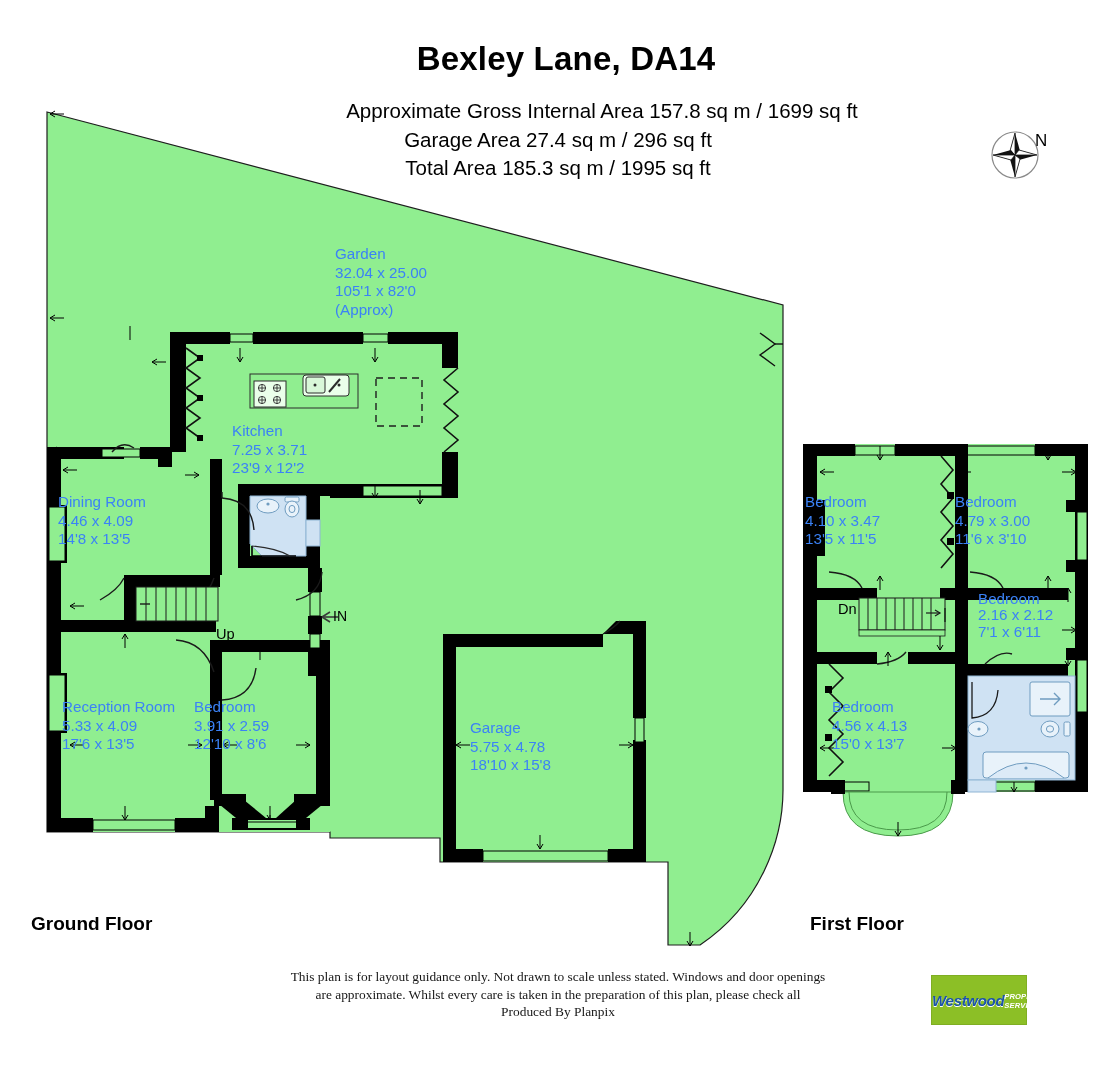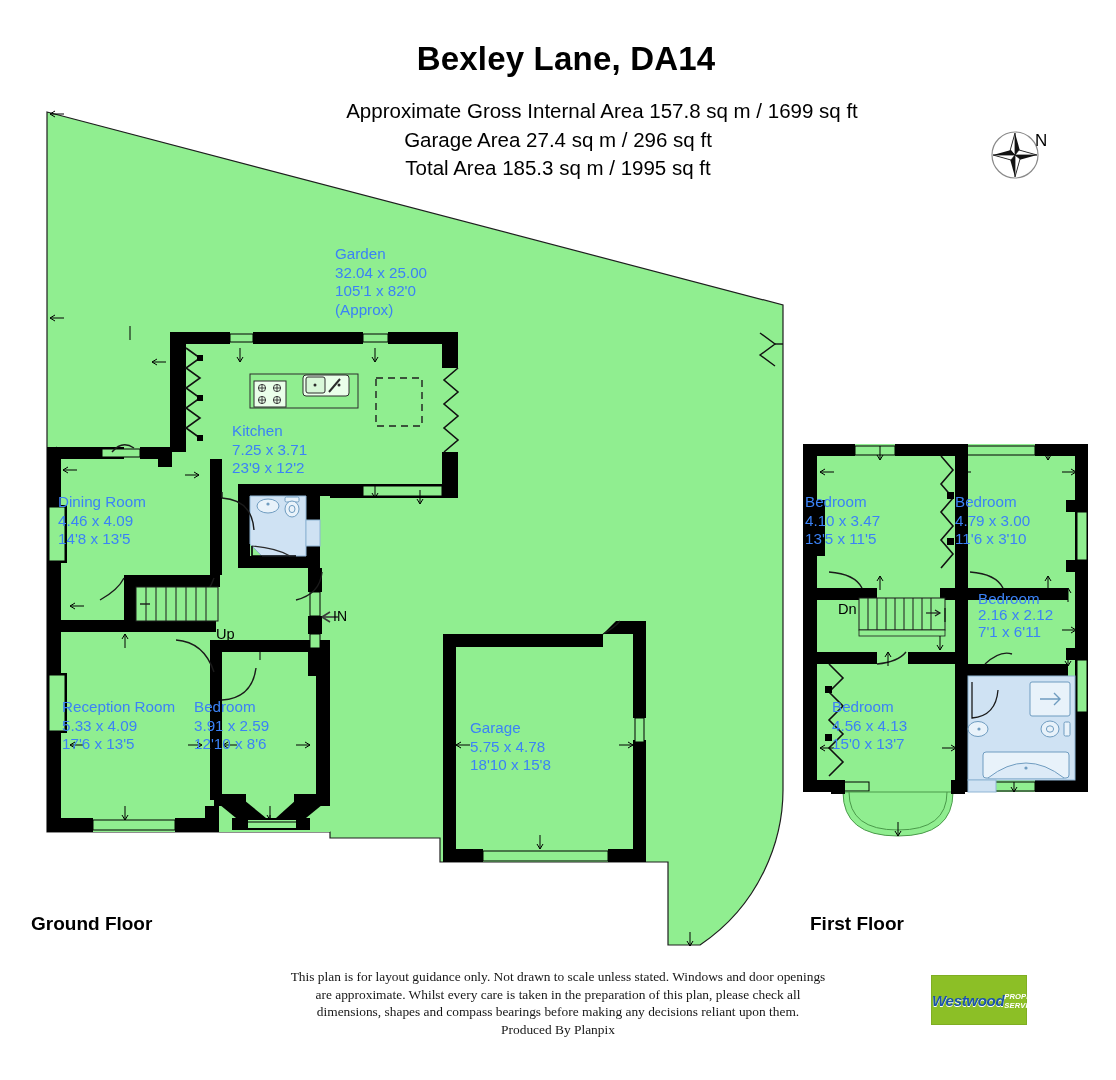--- a/index.html
+++ b/index.html
@@ -539,21 +539,20 @@
   <div class="lbl" style="left:216px;top:604px;margin-top:22px;">Up</div>
   <div class="lbl" style="left:838px;top:601px;">Dn</div>
   <div class="lbl" style="left:333px;top:608px;font-size:14px;">IN</div>
 
   <div class="floorlabel fl-ground">Ground Floor</div>
   <div class="floorlabel fl-first">First Floor</div>
 
   <div class="footer">
     <div>This plan is for layout guidance only. Not drawn to scale unless stated. Windows and door openings</div>
     <div>are approximate. Whilst every care is taken in the preparation of this plan, please check all</div>
-    <div>dimensions, shapes and compass bearings before making any decisions reliant upon them.</div>
     <div>Produced By Planpix</div>
   </div>
 
   <div class="logo">
     <div class="l1">Westwood</div>
     <div class="l2">PROPERTY SERVICES</div>
   </div>
 
 </div>
 

